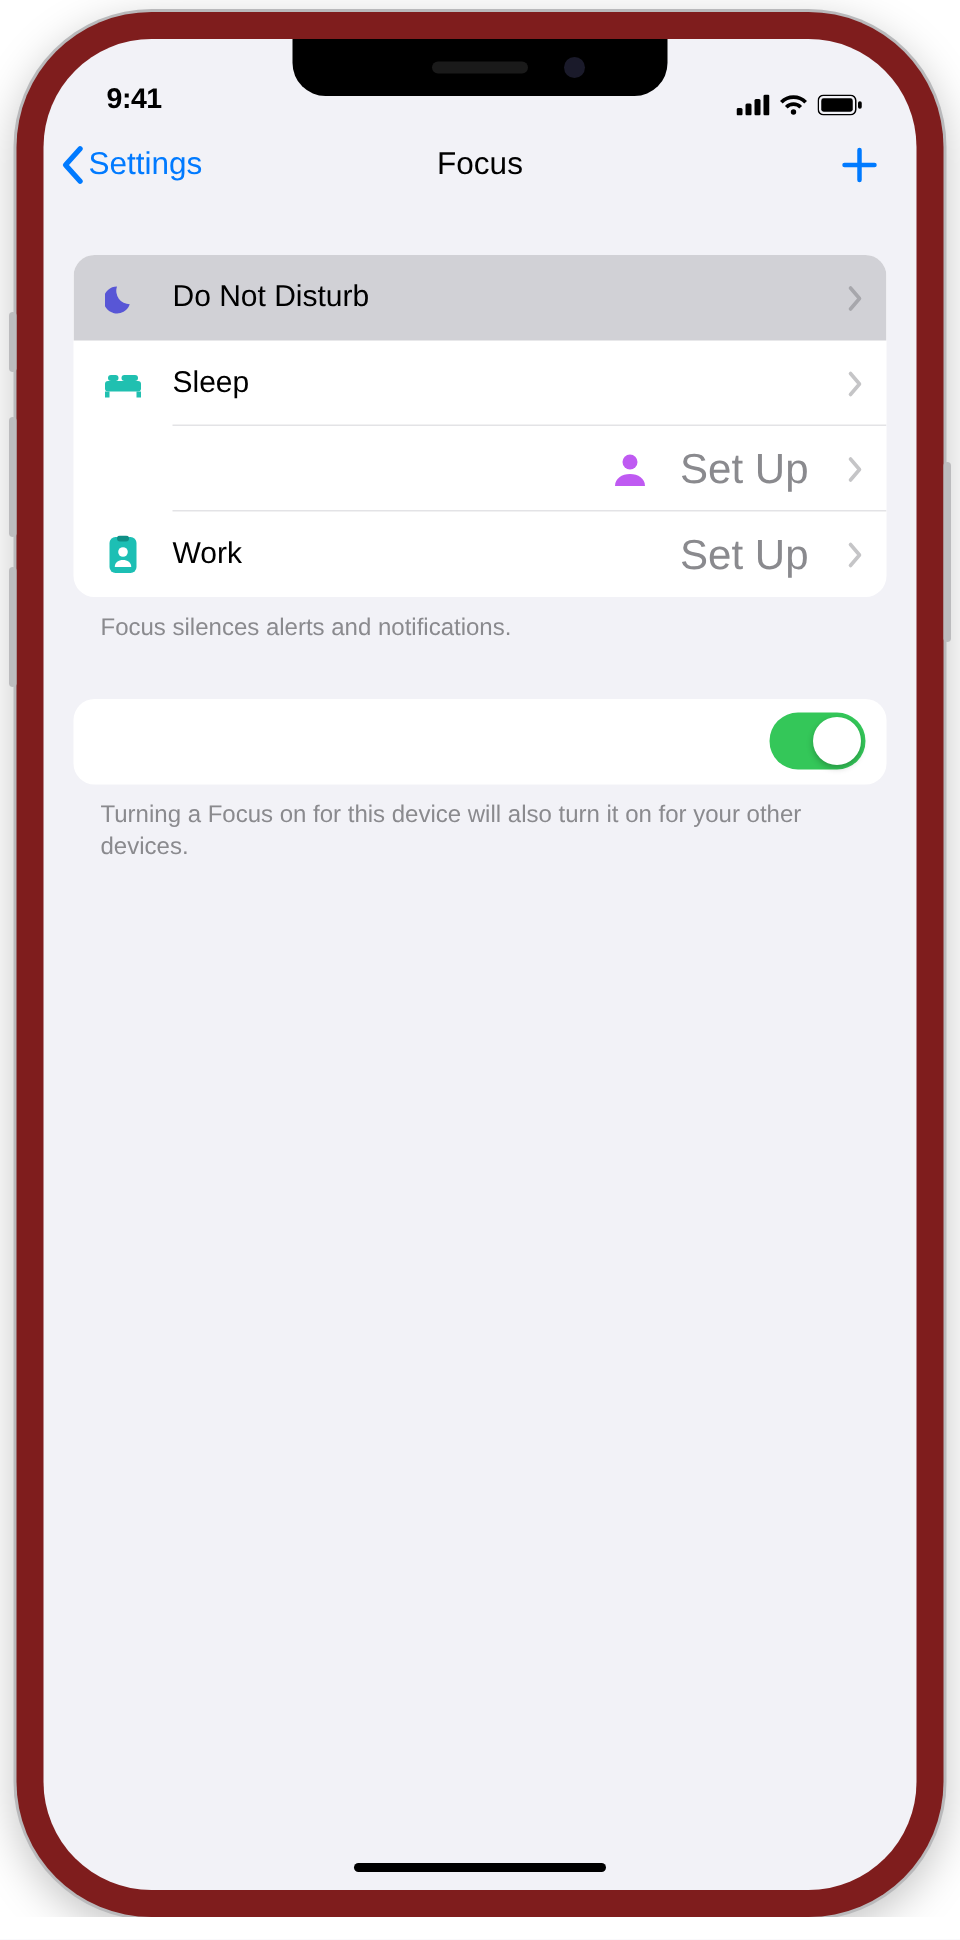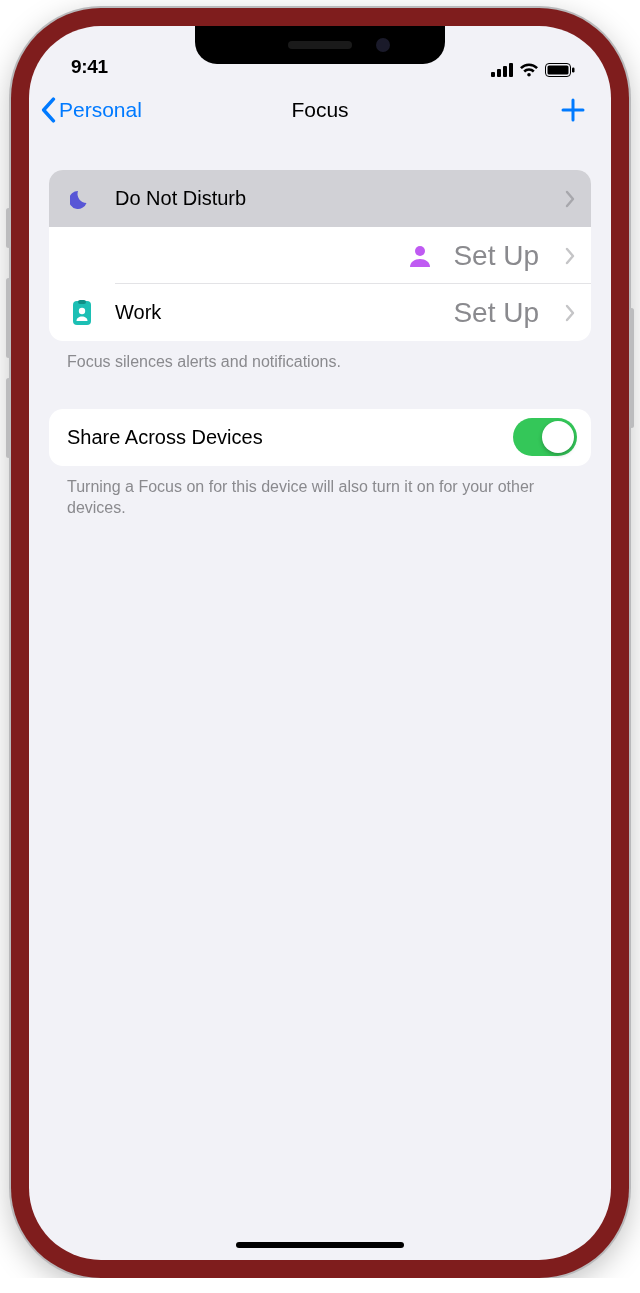--- a/index.html
+++ b/index.html
@@ -194,21 +194,21 @@
           <rect x="27" y="4.5" width="2.5" height="5" rx="1.2" fill="#000"></rect>
         </svg>
       </span>
     </div>
 
     <div class="nav-bar">
       <div class="nav-back">
         <svg width="18" height="26" viewBox="0 0 14 24">
           <path d="M12 2 3 12l9 10" stroke="#007aff" stroke-width="3.2" fill="none" stroke-linecap="round" stroke-linejoin="round"></path>
         </svg>
-        <span>Personal</span>
+        <span>Settings</span>
       </div>
       <div class="nav-title">Focus</div>
       <div class="nav-add">
         <svg width="28" height="28" viewBox="0 0 28 28">
           <path d="M14 4v20M4 14h20" stroke="#007aff" stroke-width="3" stroke-linecap="round"></path>
         </svg>
       </div>
     </div>
 
     <div class="content">
@@ -222,20 +222,38 @@
             </svg>
           </span>
           <span class="label">Do Not Disturb</span>
           <span class="chevron">
             <svg width="10" height="18" viewBox="0 0 10 18">
                 <path d="M2 2l6 7-6 7" stroke="#a7a7ac" stroke-width="2.4" fill="none" stroke-linecap="round" stroke-linejoin="round"></path>
               </svg>
           </span>
         </div>
 
+        <div class="row">
+          <span class="icon-slot">
+            <svg width="26" height="20" viewBox="0 0 26 20">
+              <rect x="1" y="8" width="24" height="7" rx="2" fill="#20c0b0"></rect>
+              <rect x="3" y="4" width="7" height="4" rx="2" fill="#20c0b0"></rect>
+              <rect x="12" y="4" width="11" height="4" rx="2" fill="#20c0b0"></rect>
+              <rect x="1" y="15" width="3" height="4" fill="#20c0b0"></rect>
+              <rect x="22" y="15" width="3" height="4" fill="#20c0b0"></rect>
+            </svg>
+          </span>
+          <span class="label">Sleep</span>
+          <span class="chevron">
+            <svg width="10" height="18" viewBox="0 0 10 18">
+                <path d="M2 2l6 7-6 7" stroke="#c5c5c7" stroke-width="2.4" fill="none" stroke-linecap="round" stroke-linejoin="round"></path>
+              </svg>
+          </span>
+          <div class="sep"></div>
+        </div>
 
         <div class="row">
           <span class="icon-slot">
             <svg width="22" height="24" viewBox="0 0 22 24">
               <circle cx="11" cy="7" r="5" fill="#bf5af2"></circle>
               <path d="M1 23c0-5 4.5-8 10-8s10 3 10 8H1z" fill="#bf5af2"></path>
             </svg>
           </span>
           <span class="detail">Set Up</span>
           <span class="chevron">
@@ -263,21 +281,20 @@
               </svg>
           </span>
         </div>
 
       </div>
 
       <div class="footer-text">Focus silences alerts and notifications.</div>
 
       <div class="group mt">
         <div class="row switch-row">
-          <span class="label" style="margin-left:0">Share Across Devices</span>
           <div class="switch">
             <div class="knob"></div>
           </div>
         </div>
       </div>
 
       <div class="footer-text">Turning a Focus on for this device will also turn it on for your other devices.</div>
 
     </div>
 

